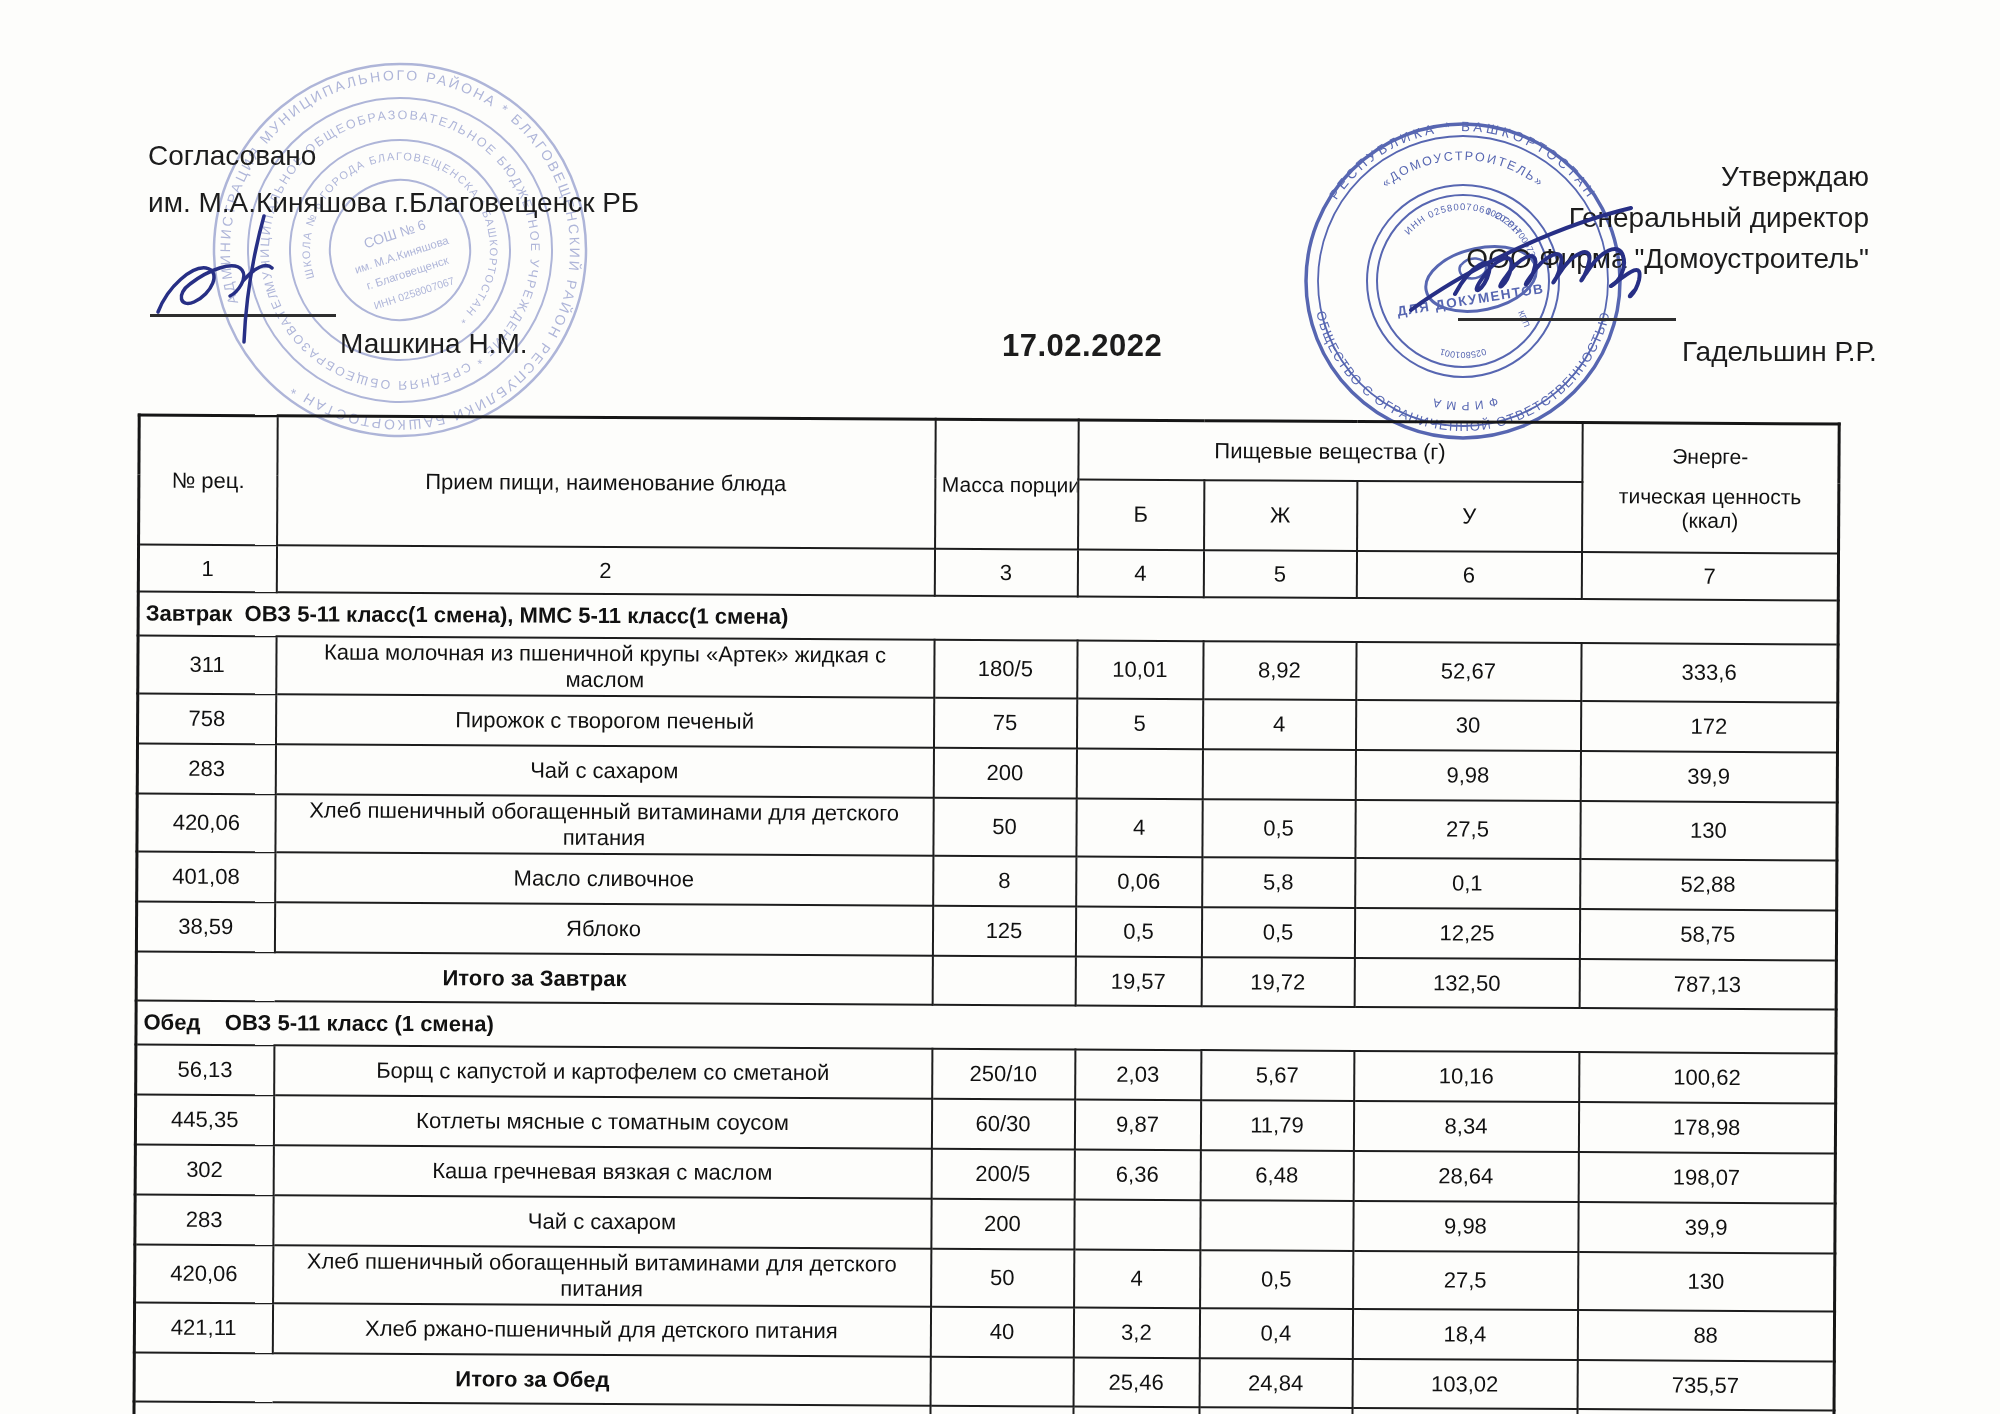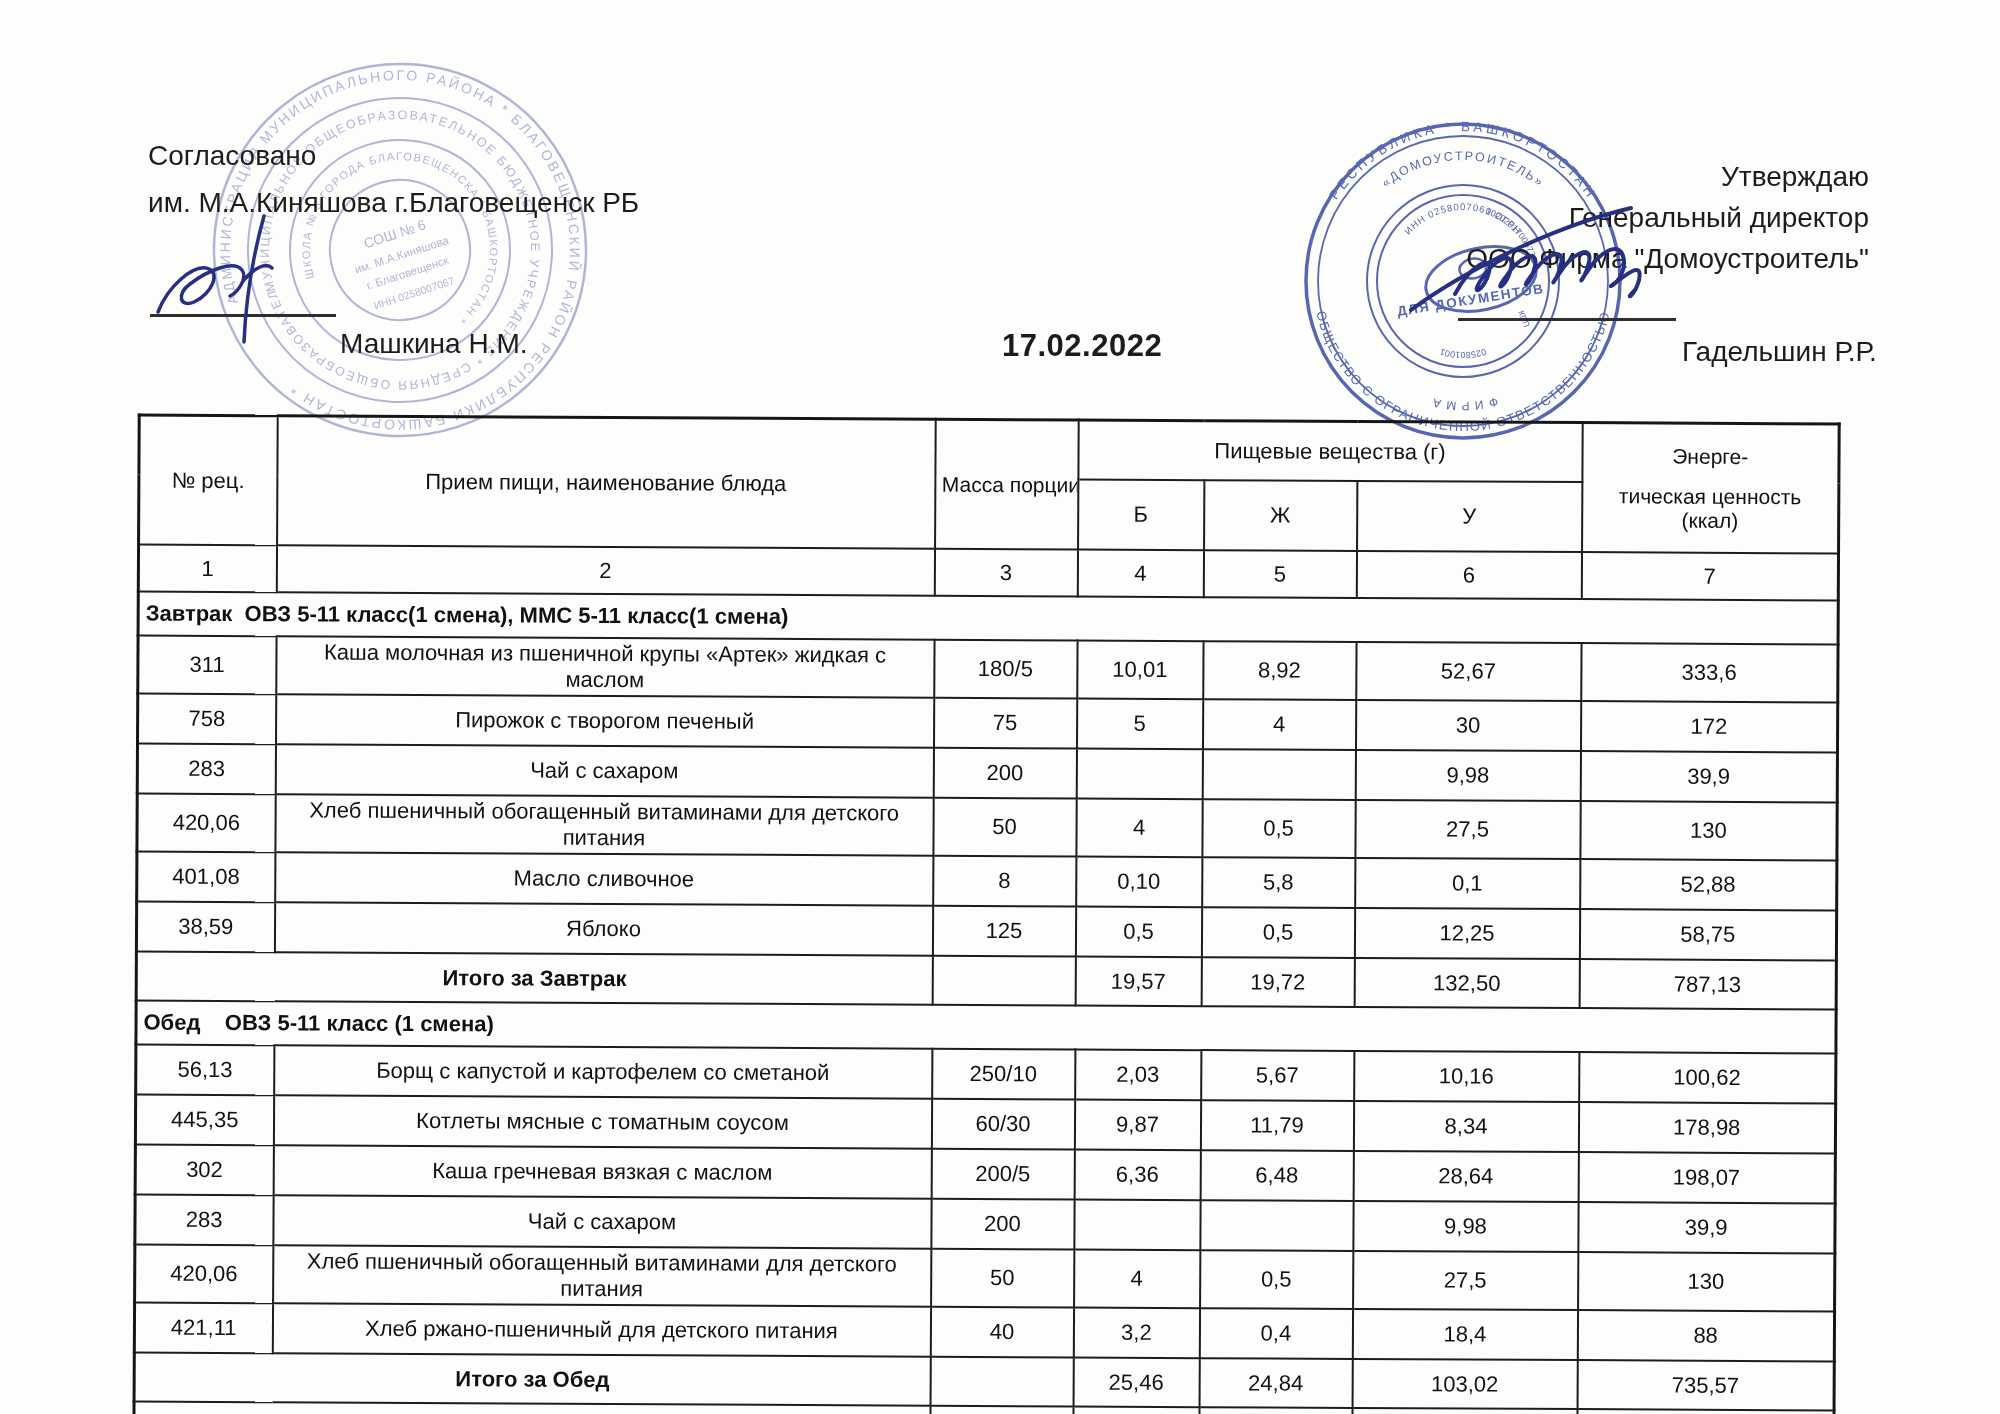--- a/index.html
+++ b/index.html
@@ -203,21 +203,21 @@
         <td>50</td>
         <td>4</td>
         <td>0,5</td>
         <td>27,5</td>
         <td>130</td>
       </tr>
       <tr class="row">
         <td>401,08</td>
         <td class="dish">Масло сливочное</td>
         <td>8</td>
-        <td>0,10</td>
+        <td>0,06</td>
         <td>5,8</td>
         <td>0,1</td>
         <td>52,88</td>
       </tr>
       <tr class="row">
         <td>38,59</td>
         <td class="dish">Яблоко</td>
         <td>125</td>
         <td>0,5</td>
         <td>0,5</td>

